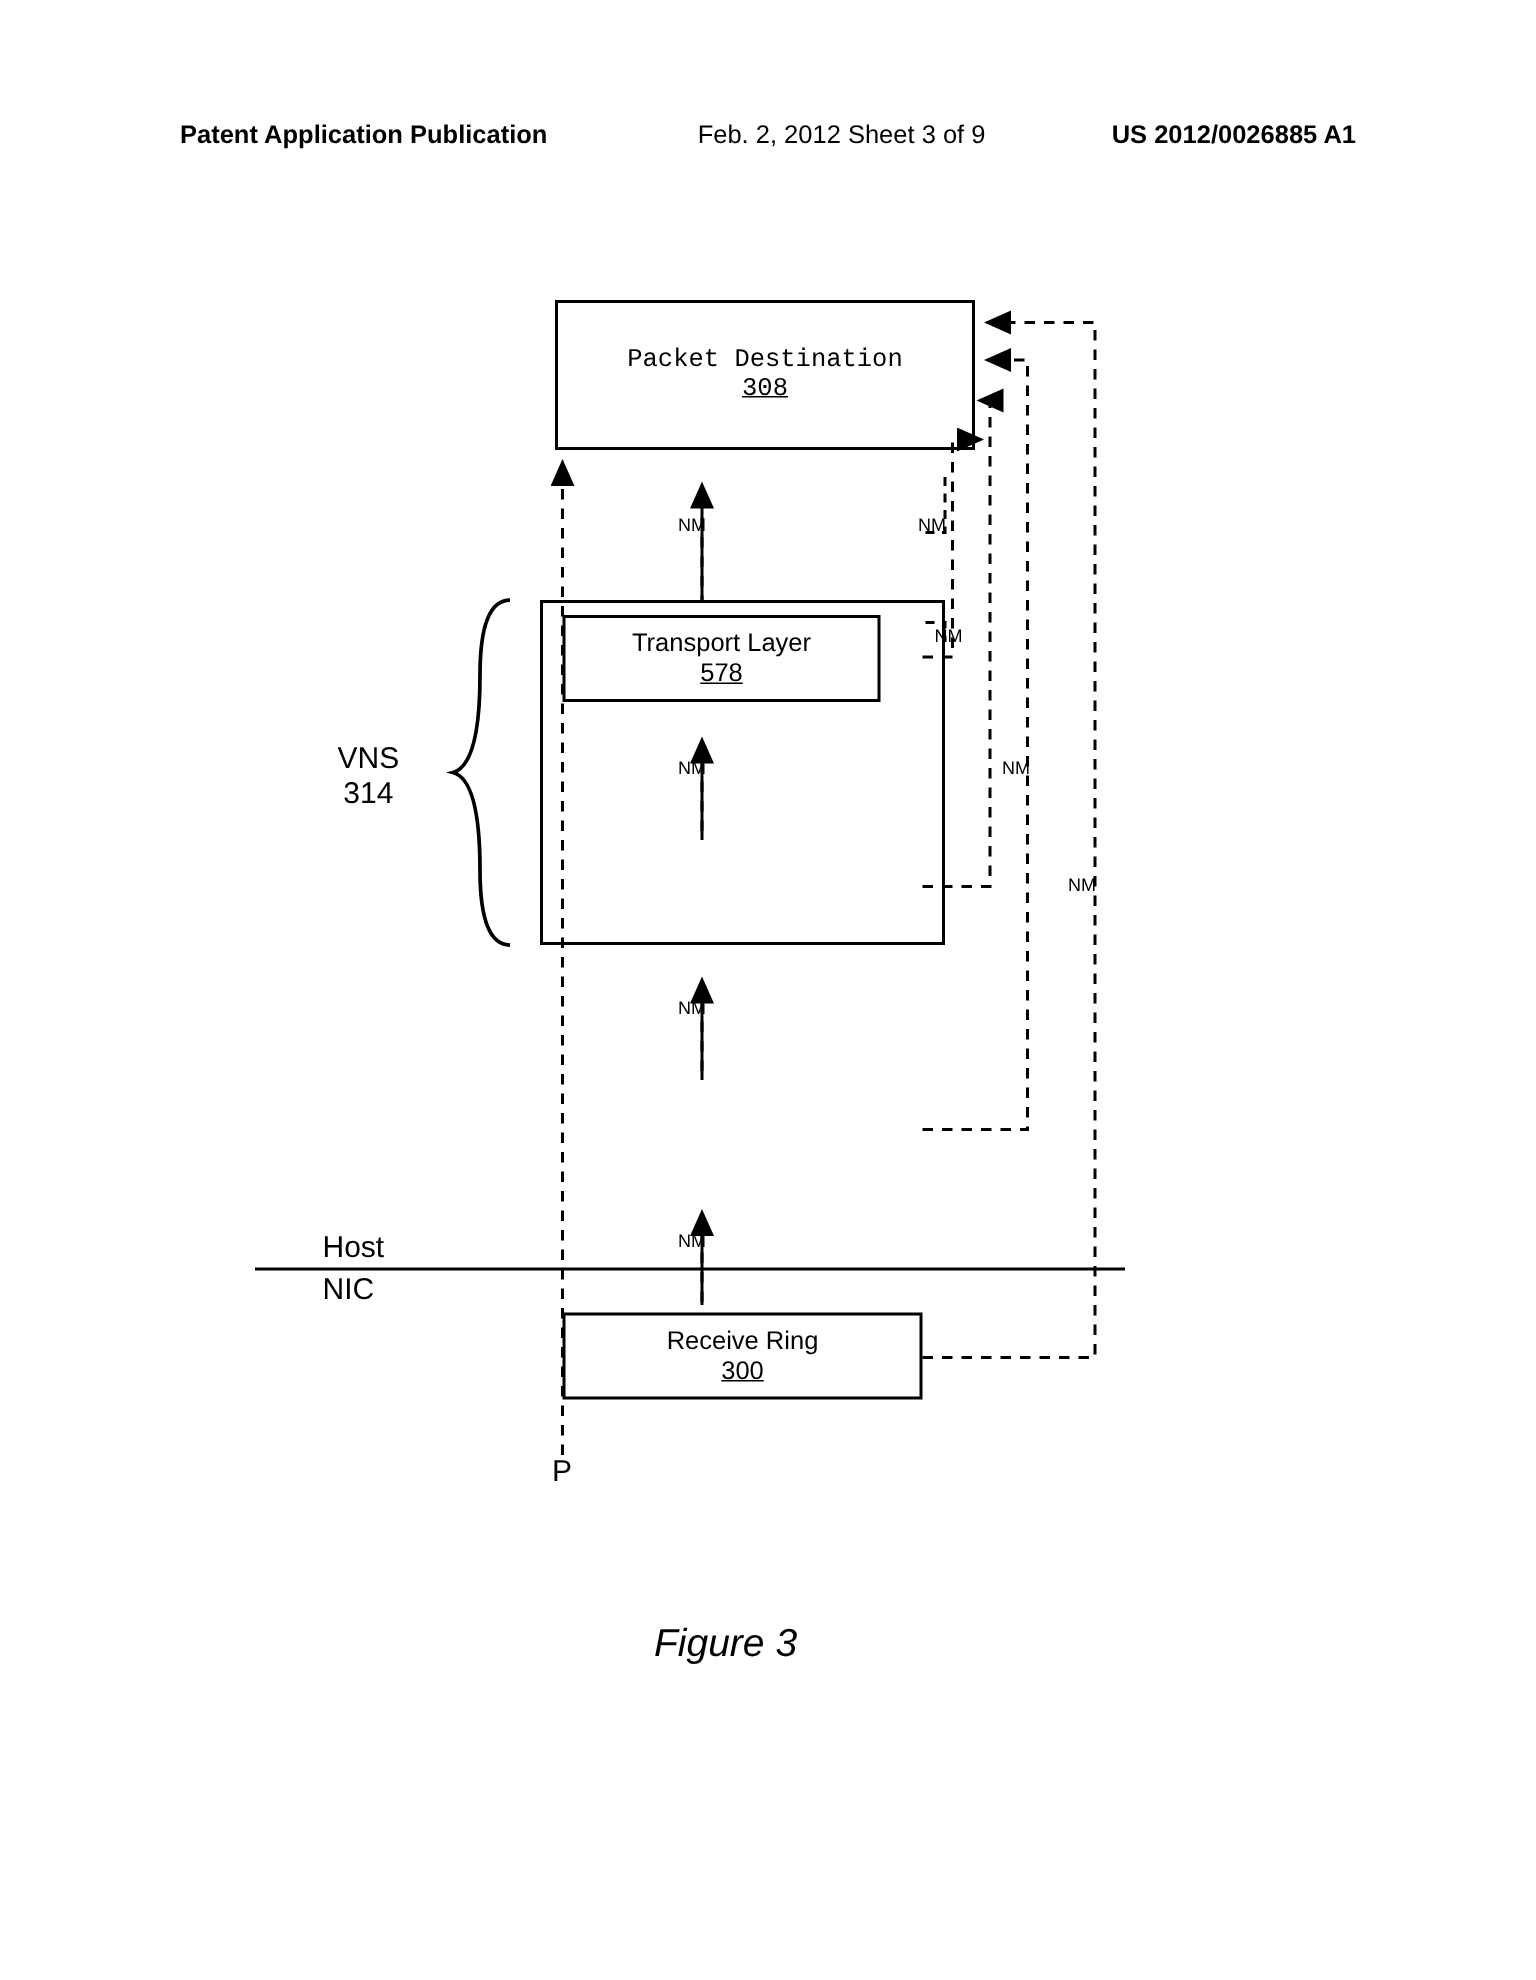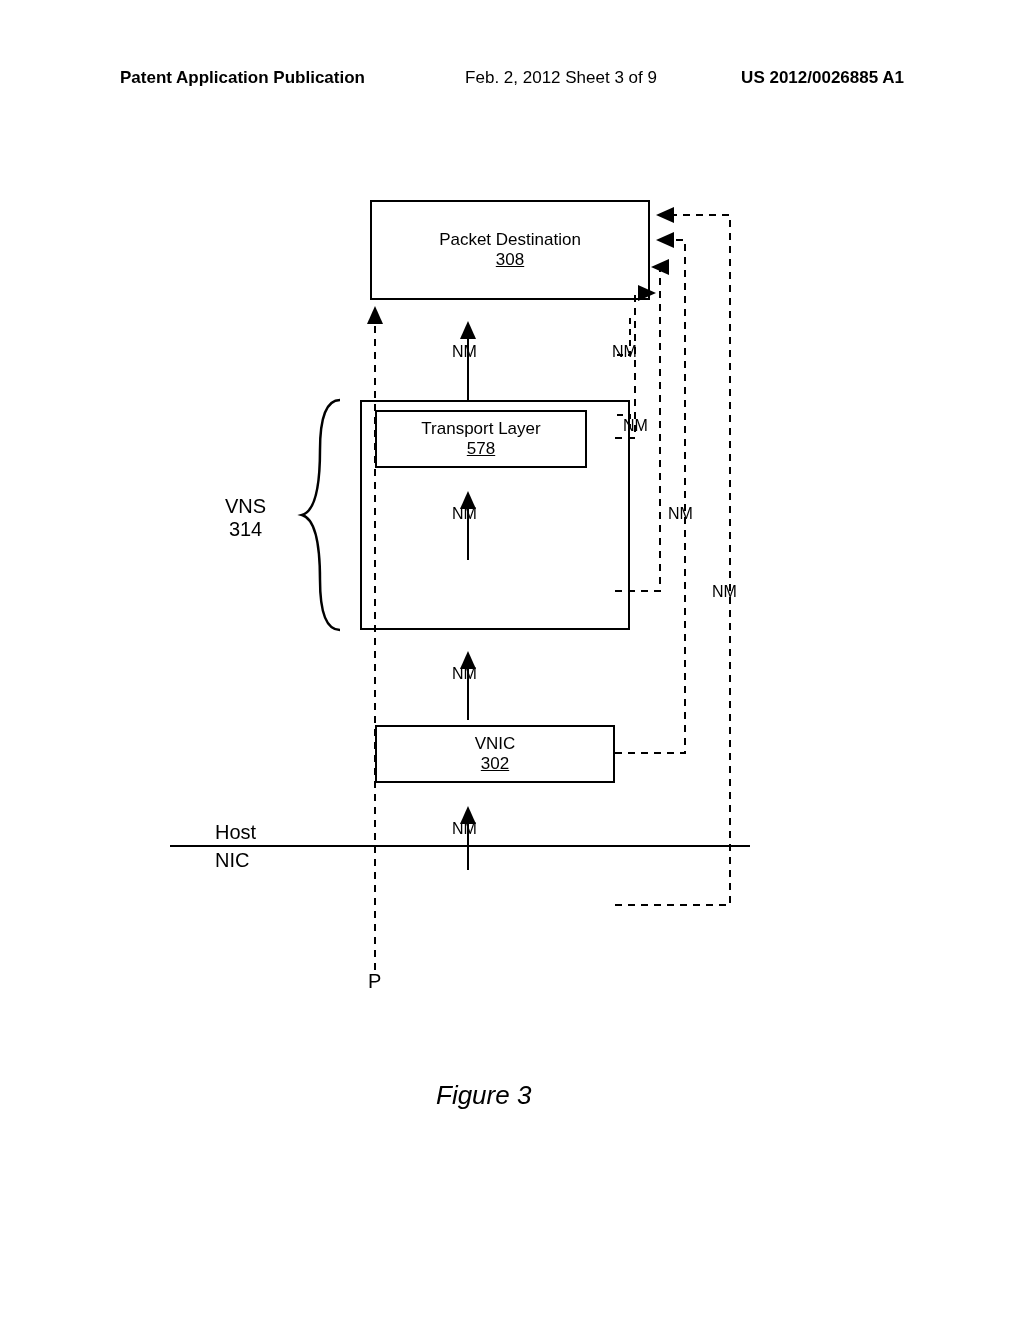--- a/index.html
+++ b/index.html
@@ -6,21 +6,21 @@
   body {
     width: 1024px;
     height: 1320px;
     background: #fff;
     font-family: Arial, Helvetica, sans-serif;
     position: relative;
     color: #000;
   }
   .header {
     position: absolute;
-    top: 68px;
+    top: 80px;
     left: 0;
     width: 100%;
     padding: 0 120px;
     display: flex;
     justify-content: space-between;
     font-size: 17px;
     font-weight: bold;
   }
   .header-center { font-weight: normal; margin-left: 16px; }
   .diagram {
@@ -46,21 +46,21 @@
   .vns-container {
     position: absolute;
     border: 2px solid #000;
     background: transparent;
   }
   .label {
     position: absolute;
     font-size: 20px;
     text-align: center;
   }
-  .nm { font-size: 16px; }
+  .nm { font-size: 12px; }
   .hline {
     position: absolute;
     height: 0;
     border-top: 2px solid #000;
   }
   .figcap {
     position: absolute;
     font-size: 26px;
     font-style: italic;
   }
@@ -79,38 +79,38 @@
 <body>
 
 <div class="header">
   <span>Patent Application Publication</span>
   <span class="header-center">Feb. 2, 2012  Sheet 3 of 9</span>
   <span>US 2012/0026885 A1</span>
 </div>
 
 <div class="diagram">
 
-  <div class="box" style="left:200px; top:5px; width:280px; height:100px;">
+  <div class="box" style="left:200px; top:5px; width:280px; height:100px;font-family:Liberation Mono, monospace;">
     <span>Packet Destination</span>
     <span class="ref">308</span>
   </div>
 
   <div class="vns-container" style="left:190px; top:205px; width:270px; height:230px;"></div>
 
   <div class="box" style="left:205px; top:215px; width:212px; height:58px;">
     <span>Transport Layer</span>
     <span class="ref">578</span>
   </div>
 
 
-  <div class="box" style="left:205px; top:530px; width:240px; height:58px;">
-    <span>VNIC</span>
-    <span class="ref">302</span>
+
+  <div class="box" style="left:205px; top:680px; width:240px; height:58px;">
+    <span>Receive Ring</span>
+    <span class="ref">300</span>
   </div>
-
 
   <div class="hline" style="left:0; top:650px; width:580px;"></div>
 
   <div class="label" style="left:55px; top:300px;">
     <div>VNS</div>
     <div>314</div>
   </div>
 
   <div class="label" style="left:45px; top:626px;">Host</div>
   <div class="label" style="left:45px; top:654px;">NIC</div>

